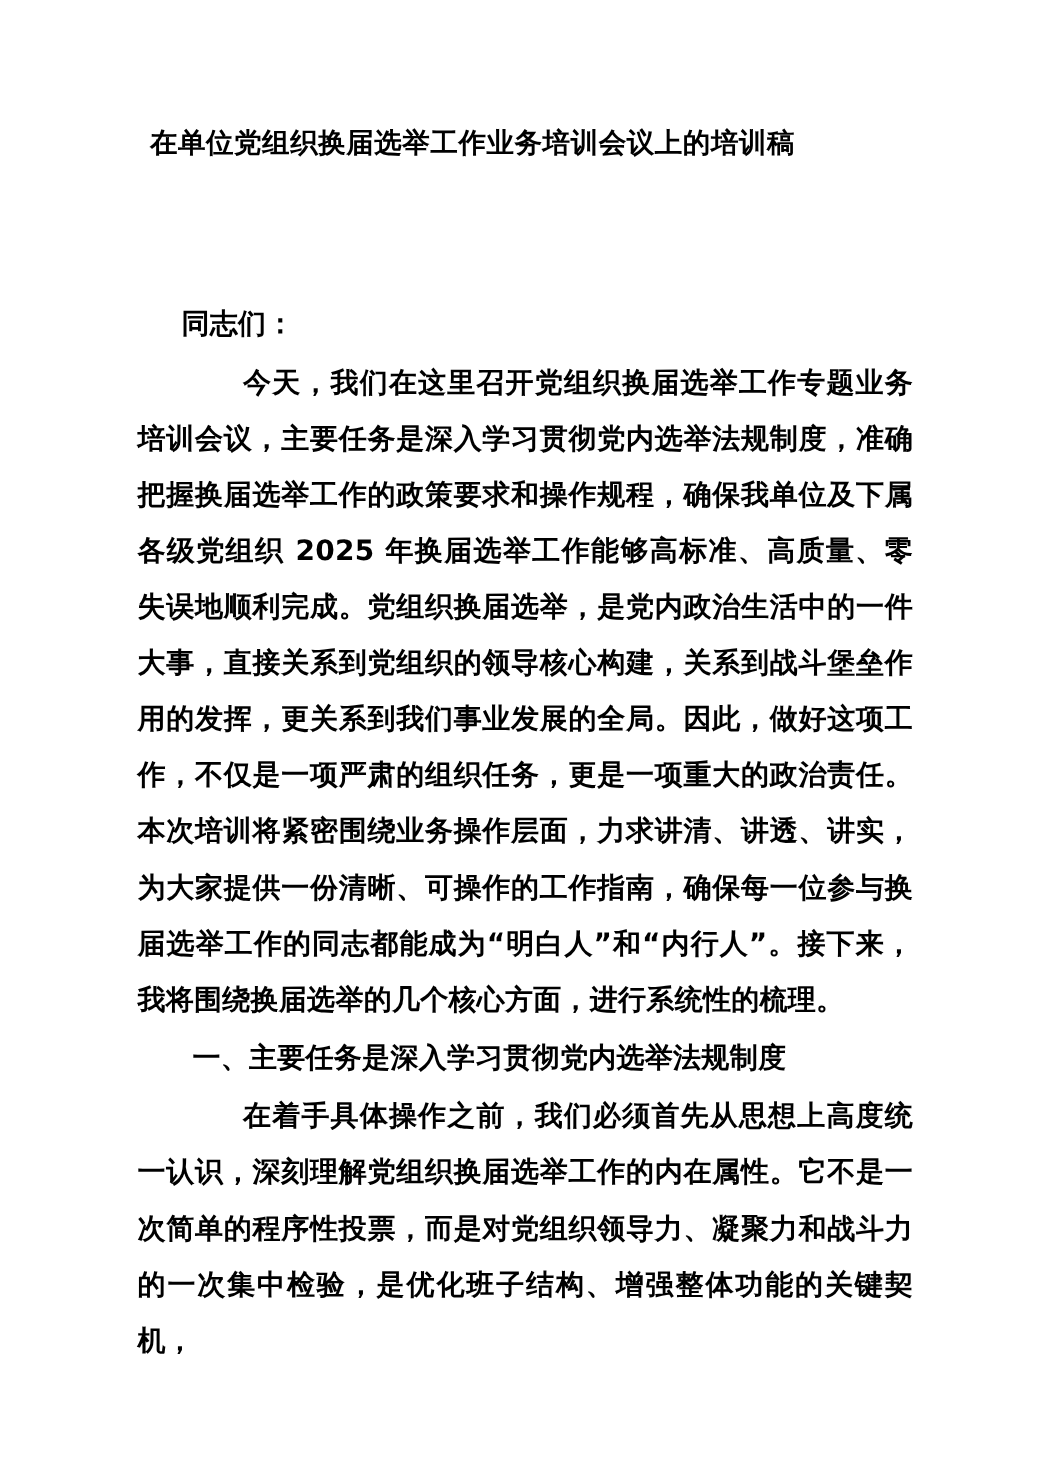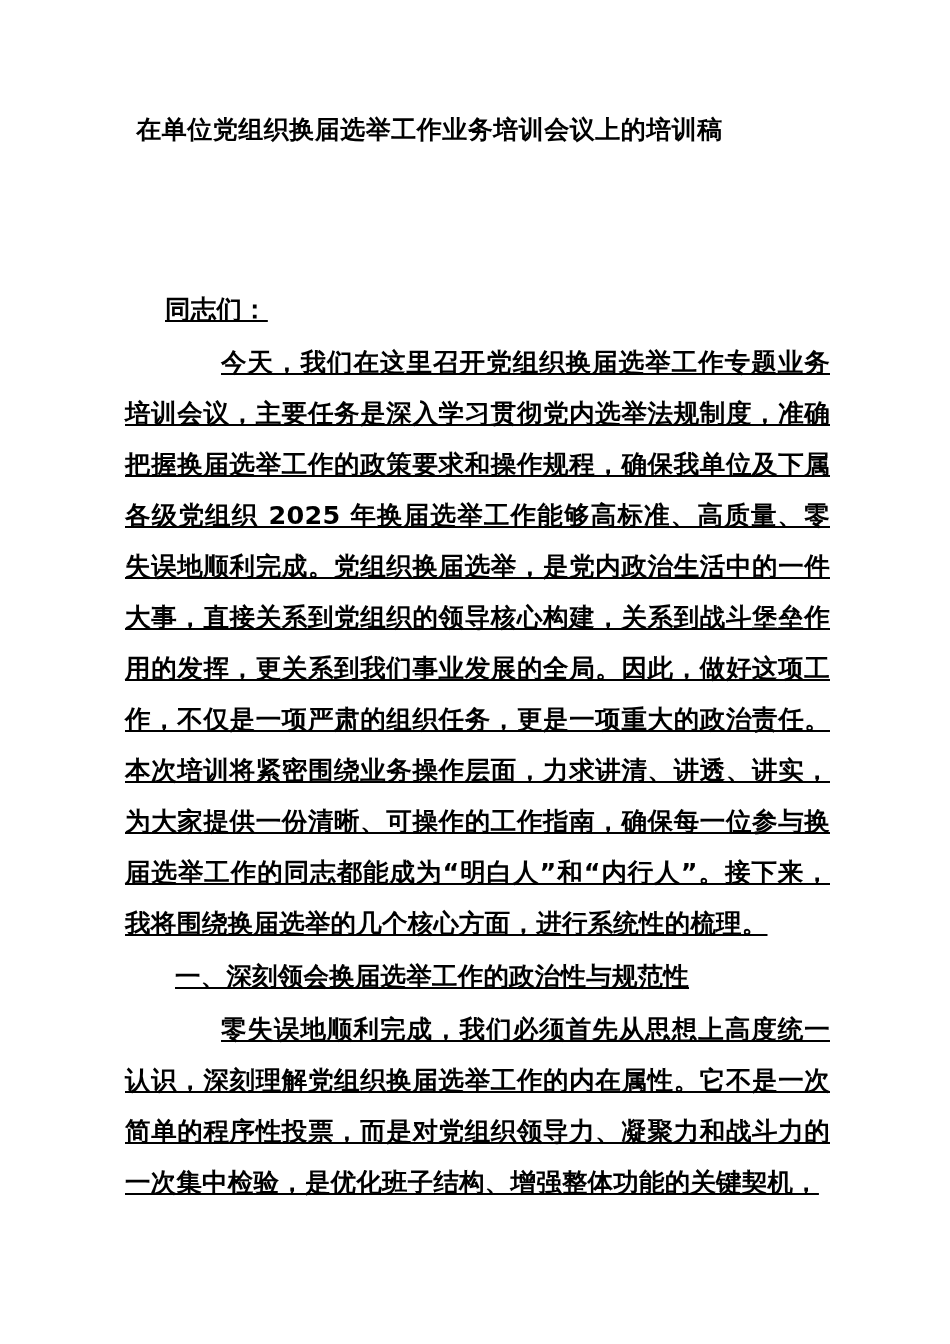--- a/index.html
+++ b/index.html
@@ -23,24 +23,23 @@
     left: 0;
     width: 859px;
     text-align: center;
     font-size: 25px;
     font-weight: 700;
     letter-spacing: 0.5px;
     line-height: 1.4;
   }
   .body-block {
     position: absolute;
-    top: 284px;
+    top: 270px;
     left: 125px;
     width: 705px;
-    text-decoration: underline;
   }
   p.para {
     margin: 0 0 2px 0;
     font-size: 25.5px;
     line-height: 51px;
     text-align: justify;
     text-justify: inter-ideograph;
     font-weight: 600;
     letter-spacing: 0.2px;
   }
@@ -61,18 +60,18 @@
 <div class="page">
 
   <div class="doc-title">在单位党组织换届选举工作业务培训会议上的培训稿</div>
 
   <div class="body-block">
     <p class="para indent1">同志们：</p>
 
 
     <p class="para indent2">今天，我们在这里召开党组织换届选举工作专题业务培训会议，主要任务是深入学习贯彻党内选举法规制度，准确把握换届选举工作的政策要求和操作规程，确保我单位及下属各级党组织 2025 年换届选举工作能够高标准、高质量、零失误地顺利完成。党组织换届选举，是党内政治生活中的一件大事，直接关系到党组织的领导核心构建，关系到战斗堡垒作用的发挥，更关系到我们事业发展的全局。因此，做好这项工作，不仅是一项严肃的组织任务，更是一项重大的政治责任。本次培训将紧密围绕业务操作层面，力求讲清、讲透、讲实，为大家提供一份清晰、可操作的工作指南，确保每一位参与换届选举工作的同志都能成为“明白人”和“内行人”。接下来，我将围绕换届选举的几个核心方面，进行系统性的梳理。</p>
 
-    <p class="para heading">一、深刻领会换届选举工作的政治性与规范性</p>
+    <p class="para heading">一、主要任务是深入学习贯彻党内选举法规制度</p>
 
-    <p class="para indent2">零失误地顺利完成，我们必须首先从思想上高度统一认识，深刻理解党组织换届选举工作的内在属性。它不是一次简单的程序性投票，而是对党组织领导力、凝聚力和战斗力的一次集中检验，是优化班子结构、增强整体功能的关键契机，</p>
+    <p class="para indent2">在着手具体操作之前，我们必须首先从思想上高度统一认识，深刻理解党组织换届选举工作的内在属性。它不是一次简单的程序性投票，而是对党组织领导力、凝聚力和战斗力的一次集中检验，是优化班子结构、增强整体功能的关键契机，</p>
   </div>
 
 </div>
 
 </body></html>

